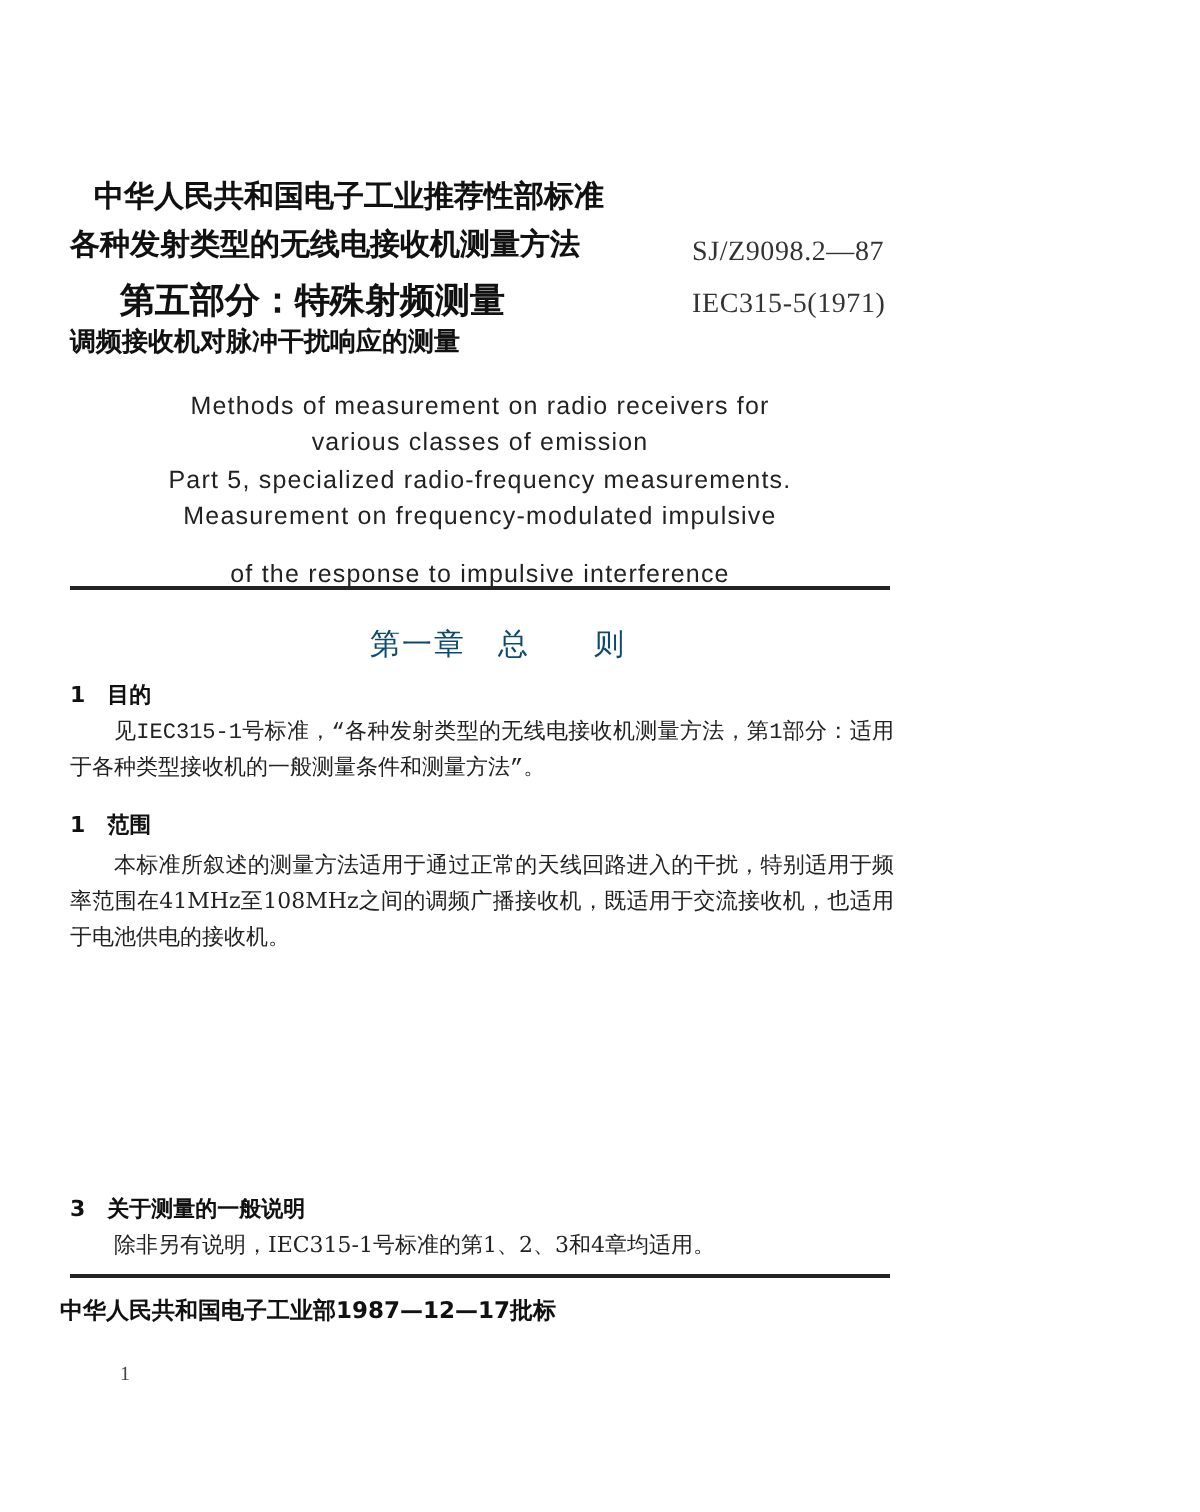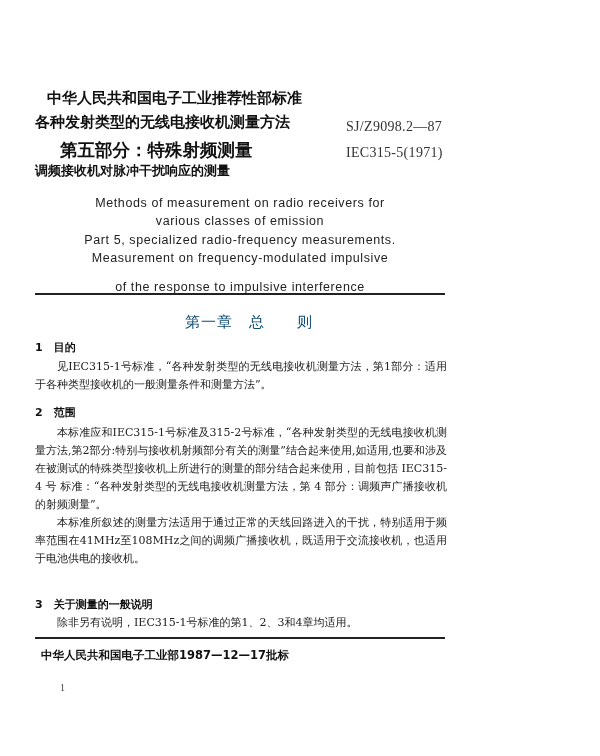--- a/index.html
+++ b/index.html
@@ -32,31 +32,30 @@
 <div class="abs en" style="top:214px;">various classes of emission</div>
 <div class="abs en" style="top:233px;">Part 5, specialized radio-frequency measurements.</div>
 <div class="abs en" style="top:251px;">Measurement on frequency-modulated impulsive</div>
 <div class="abs en" style="top:270px;margin-top:10px;">of the response to impulsive interference</div>
 
 <div class="rule" style="top:293px;height:2px;"></div>
 
 <div class="abs chap" style="left:185px;top:313px;">第一章　总　　则</div>
 
 <div class="abs sec" style="left:35px;top:340px;">1　目的</div>
-<div class="para" style="top:358px;">
+<div class="para" style="top:358px;font-family:Liberation Mono, monospace;">
   <p>见IEC315-1号标准，“各种发射类型的无线电接收机测量方法，第1部分：适用于各种类型接收机的一般测量条件和测量方法”。</p>
 </div>
 
-<div class="abs sec" style="left:35px;top:405px;">2　范围</div>
+<div class="abs sec" style="left:35px;top:405px;">1　范围</div>
 <div class="para" style="top:424px;">
-  <p>本标准应和IEC315-1号标准及315-2号标准，“各种发射类型的无线电接收机测量方法,第2部分:特别与接收机射频部分有关的测量”结合起来使用,如适用,也要和涉及在被测试的特殊类型接收机上所进行的测量的部分结合起来使用，目前包括 IEC315-4 号 标准：“各种发射类型的无线电接收机测量方法，第 4 部分：调频声广播接收机的射频测量”。</p>
   <p>本标准所叙述的测量方法适用于通过正常的天线回路进入的干扰，特别适用于频率范围在41MHz至108MHz之间的调频广播接收机，既适用于交流接收机，也适用于电池供电的接收机。</p>
 </div>
 
 <div class="abs sec" style="left:35px;top:597px;">3　关于测量的一般说明</div>
 <div class="para" style="top:614px;">
   <p>除非另有说明，IEC315-1号标准的第1、2、3和4章均适用。</p>
 </div>
 
 <div class="rule" style="top:637px;height:2px;"></div>
 
-<div class="abs footer-cn" style="left:41px;top:648px;">中华人民共和国电子工业部1987—12—17批标</div>
+<div class="abs footer-cn" style="left:30px;top:648px;">中华人民共和国电子工业部1987—12—17批标</div>
 <div class="abs pageno" style="left:60px;top:682px;">1</div>
 
 </body></html>

